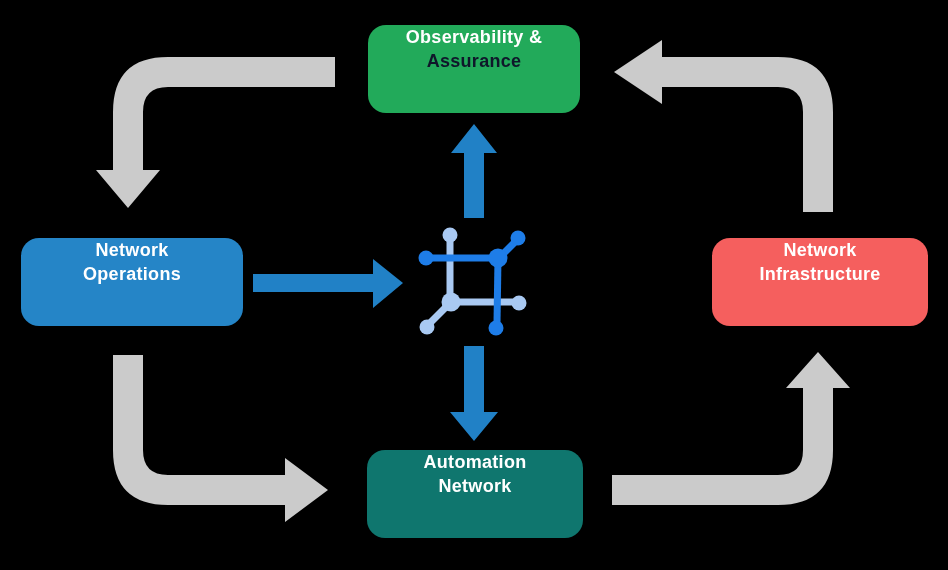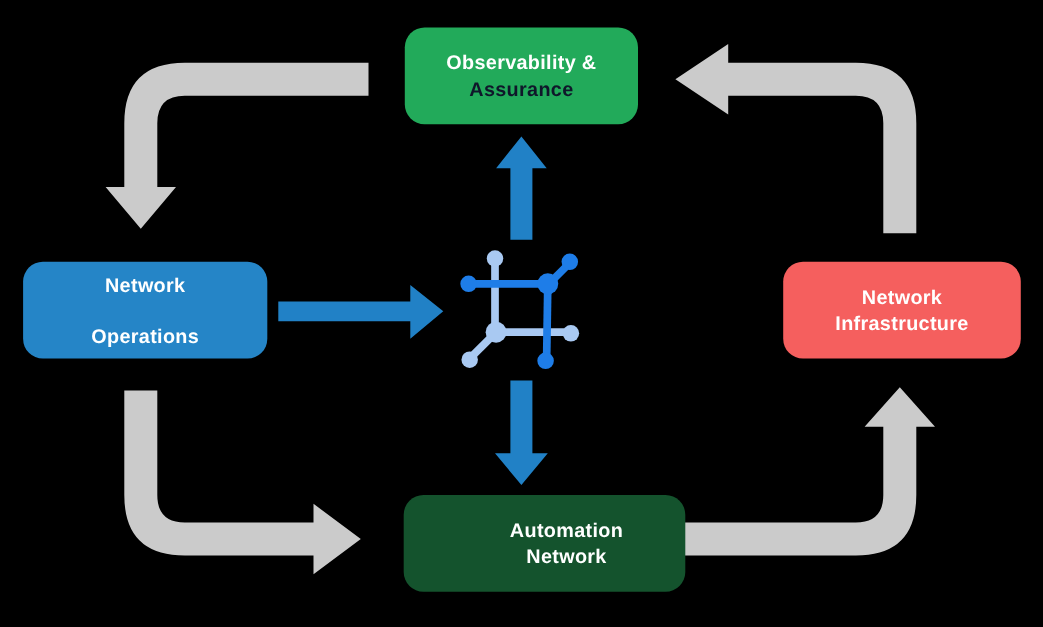--- a/index.html
+++ b/index.html
@@ -15,21 +15,21 @@
     left: 0; top: 0;
     width: 948px; height: 570px;
     display: block;
   }
   .box {
     position: absolute;
     border-radius: 18px;
     display: flex;
     flex-direction: column;
     align-items: center;
-    justify-content: center;
+    justify-content: flex-start;
     text-align: center;
   }
   .box-line {
     color: #ffffff;
     font-size: 18px;
     line-height: 24px;
     font-weight: 600;
     letter-spacing: 0.3px;
   }
   .box-observability { left: 368px; top: 25px;  width: 212px; height: 88px; }
@@ -73,26 +73,26 @@
     </g>
   </svg>
 
   <div class="box box-observability" style="background-color: rgb(34, 170, 90);">
     <div class="box-line" style="color: rgb(255, 255, 255);">Observability &amp;</div>
     <div class="box-line" style="color: #0f172a;">Assurance</div>
   </div>
 
   <div class="box box-operations" style="background-color: rgb(37, 133, 199);">
     <div class="box-line" style="color: rgb(255, 255, 255);">Network</div>
-    <div class="box-line" style="color: rgb(255, 255, 255); margin-top: 23px;">Operations</div>
+    <div class="box-line" style="color: rgb(255, 255, 255);">Operations</div>
   </div>
 
   <div class="box box-infrastructure" style="background-color: rgb(245, 95, 94);">
     <div class="box-line" style="color: rgb(255, 255, 255);">Network</div>
     <div class="box-line" style="color: rgb(255, 255, 255);">Infrastructure</div>
   </div>
 
-  <div class="box box-automation" style="background-color: #14532d; padding-left: 40px;">
+  <div class="box box-automation" style="background-color: #0f766e;">
     <div class="box-line" style="color: rgb(255, 255, 255);">Automation</div>
     <div class="box-line" style="color: rgb(255, 255, 255);">Network</div>
   </div>
 
 </div>
 
 </body></html>

